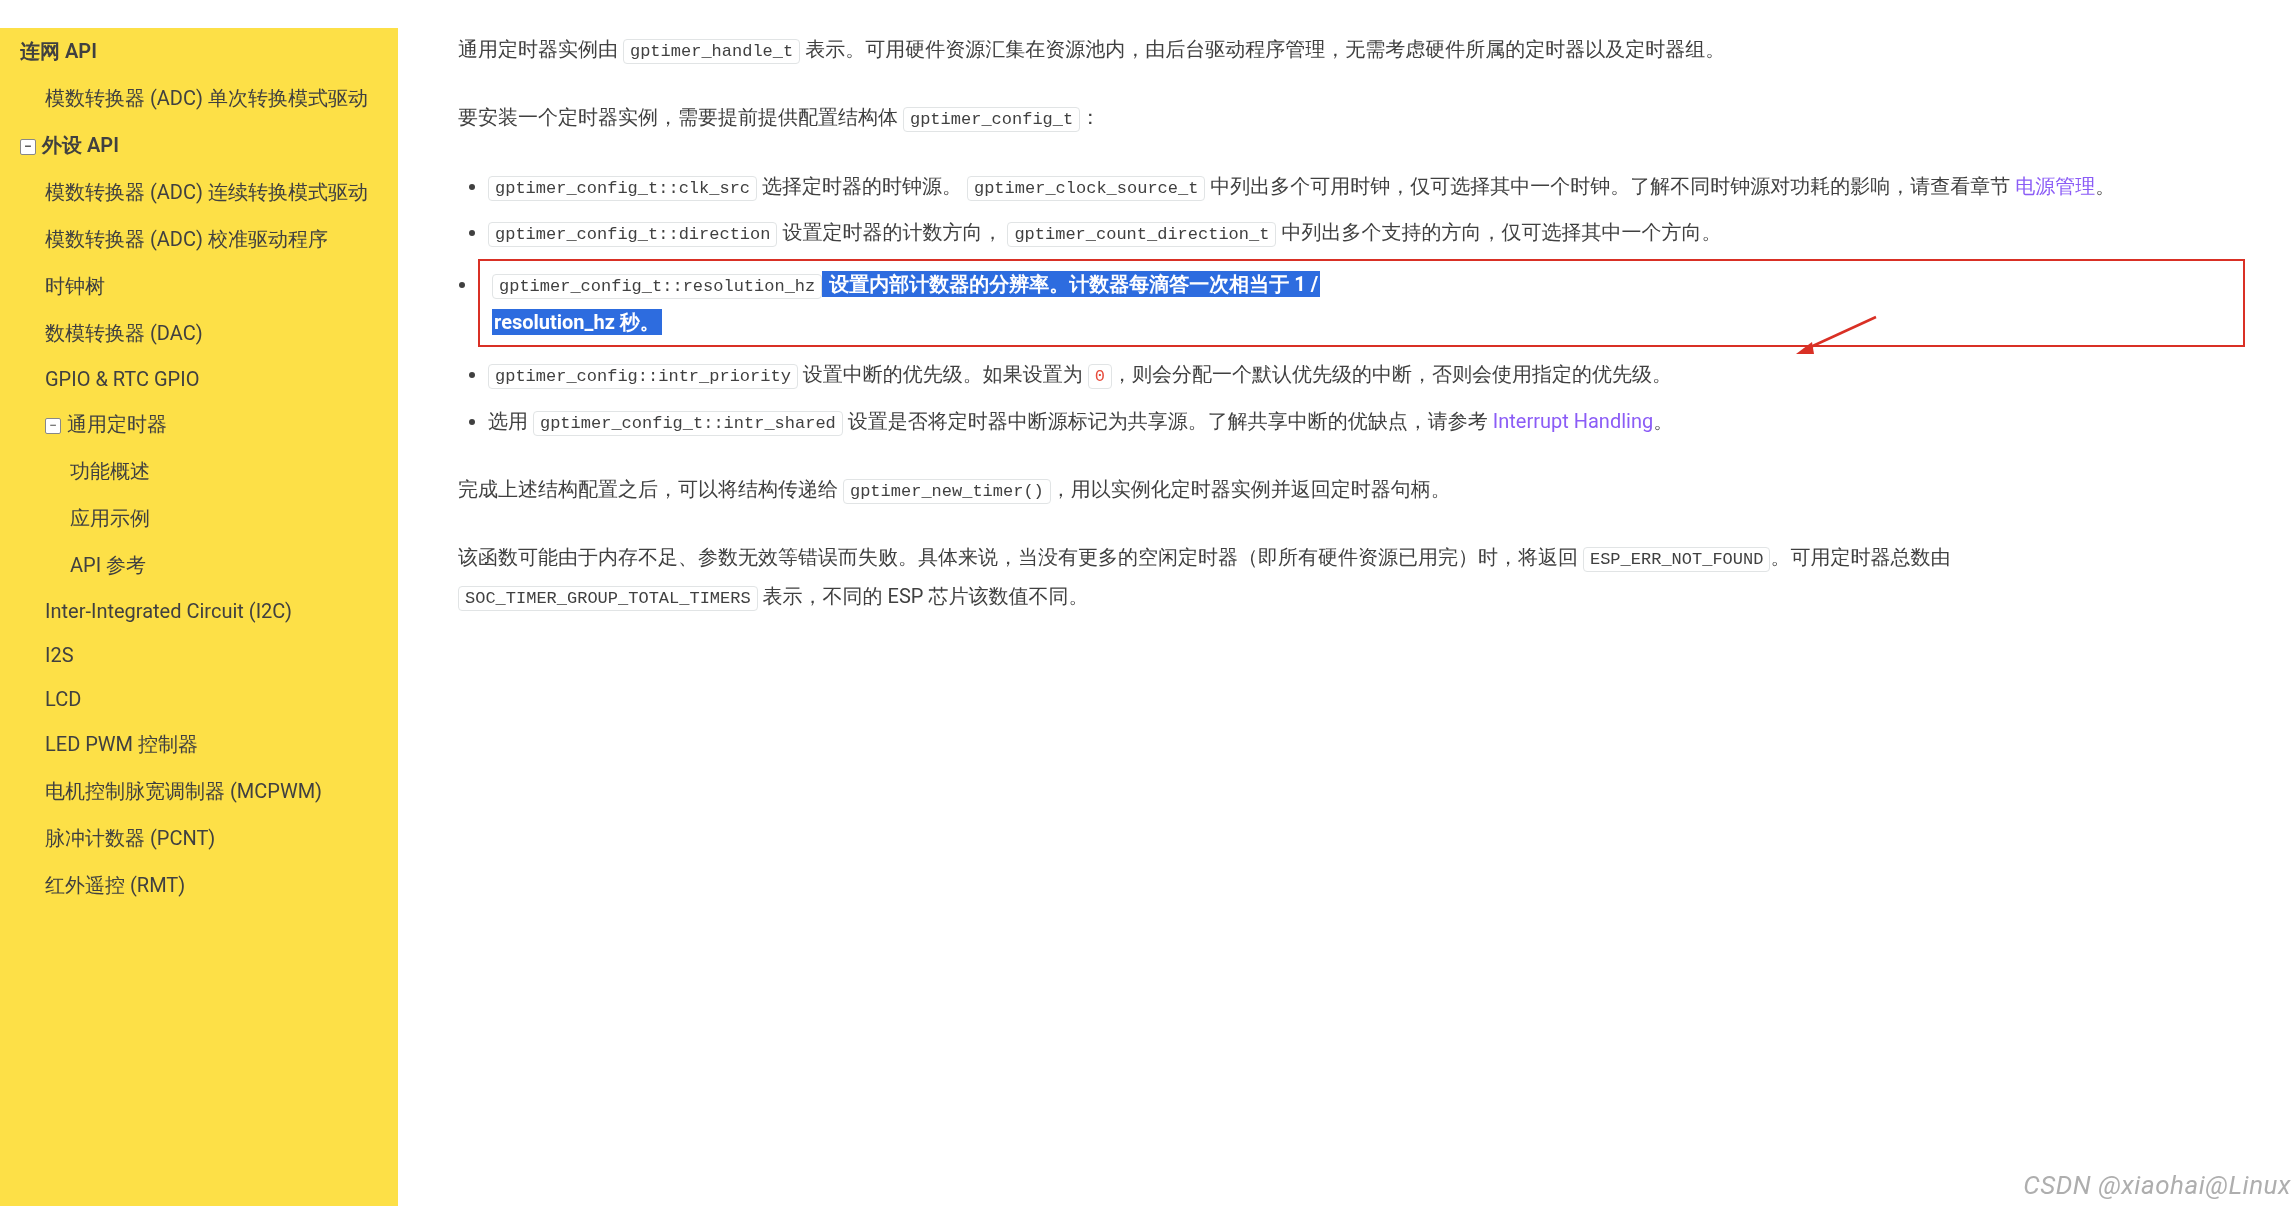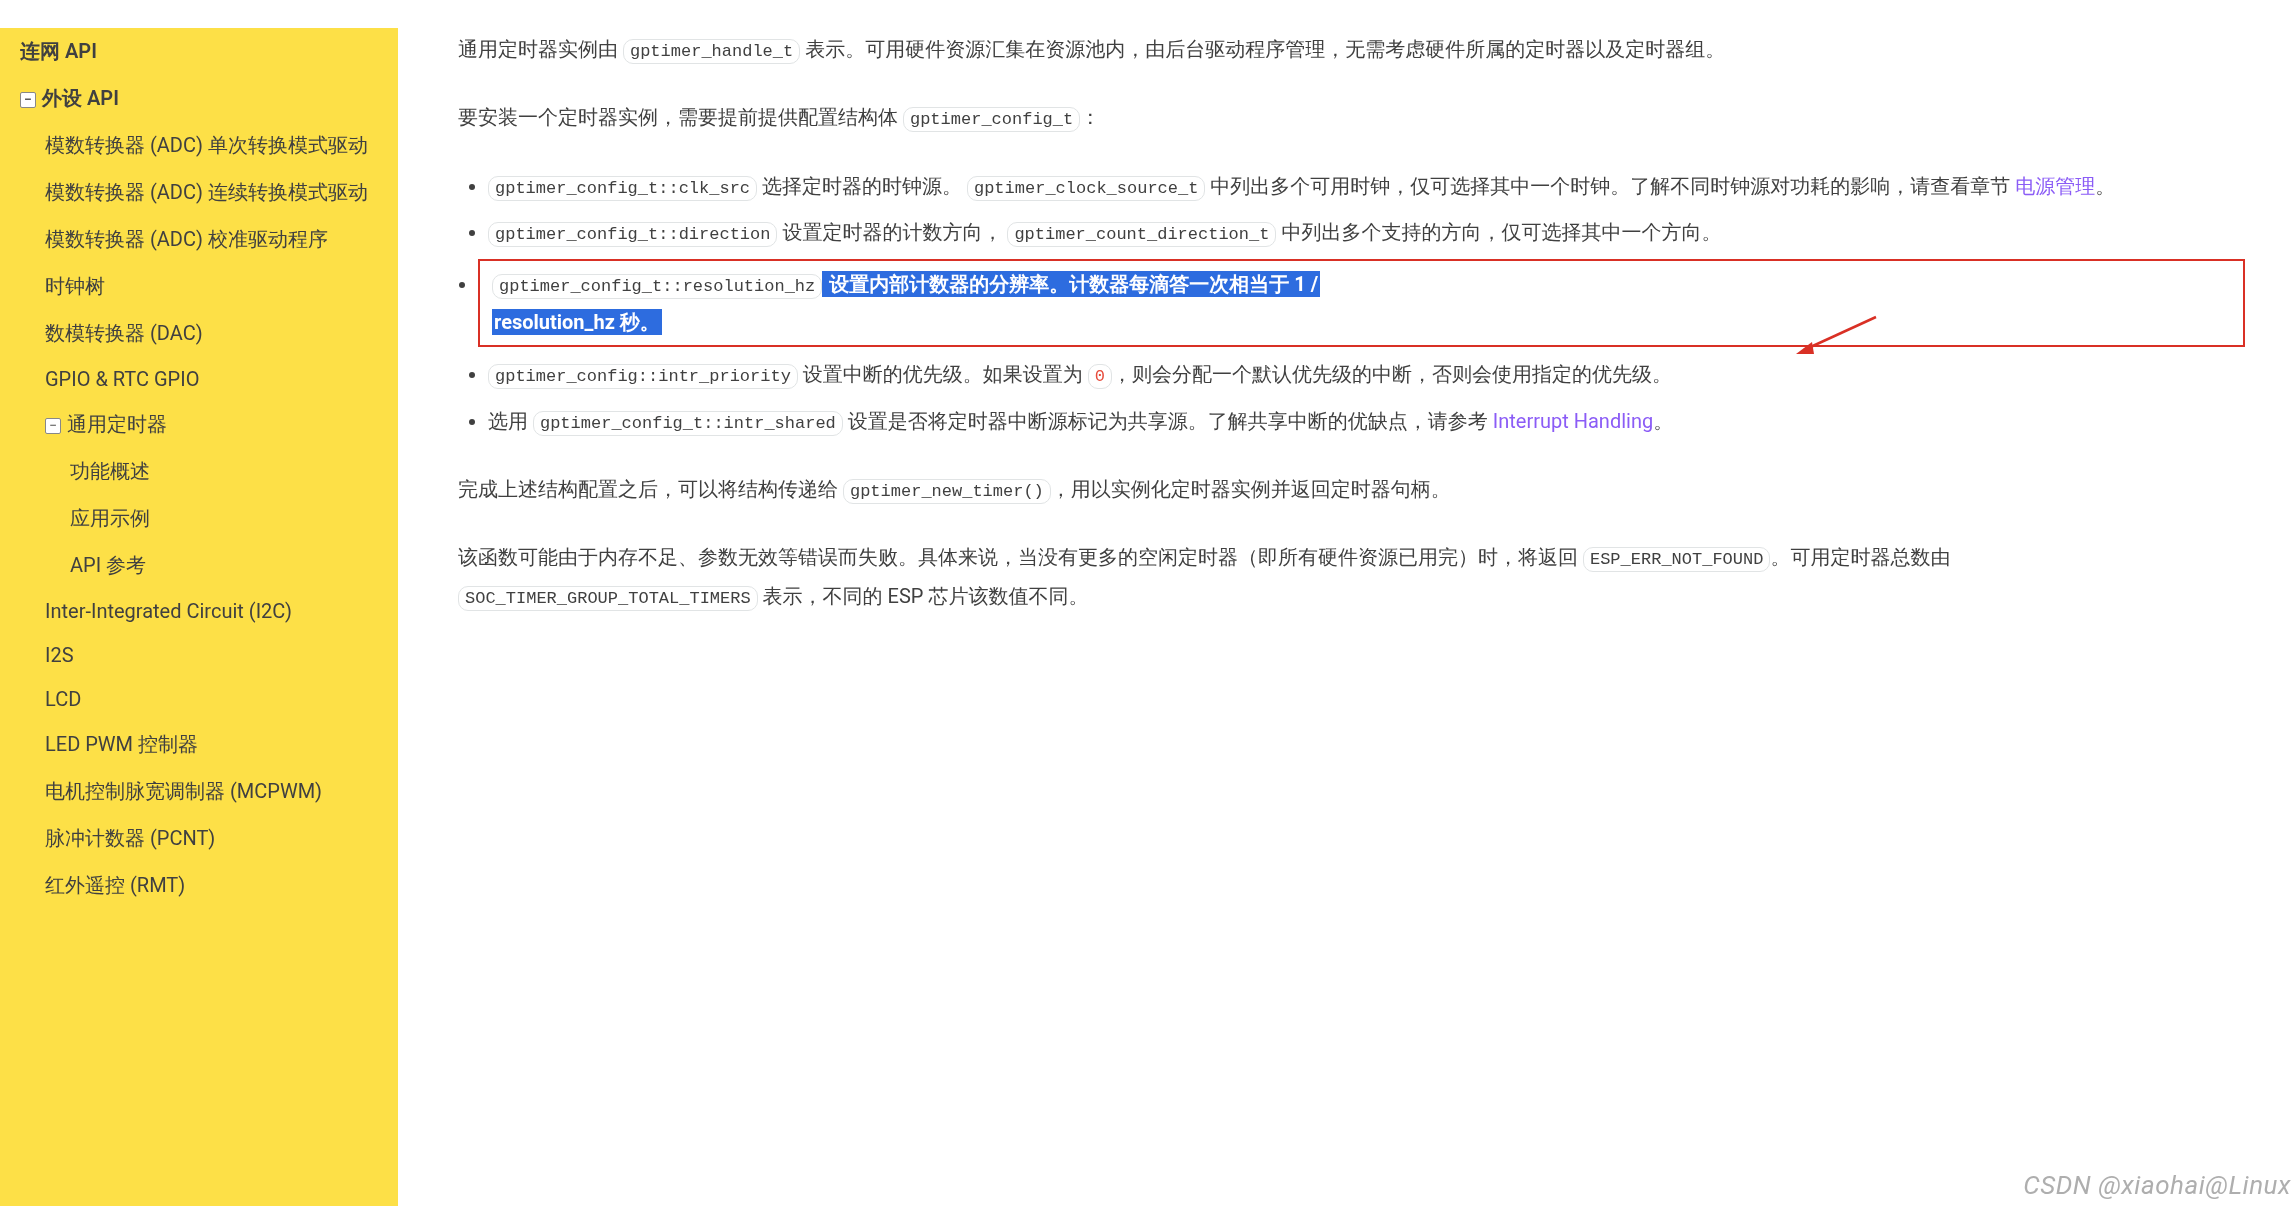--- a/index.html
+++ b/index.html
@@ -15,40 +15,40 @@
 .nav-item.lvl2 { padding-left: 70px; }
 .nav-item.current { font-weight: 400; }
 .nav-item.current.parent { padding-left: 45px; }
 .expander { display: inline-block; width: 16px; height: 16px; border: 1px solid #888; text-align: center; line-height: 12px; font-size: 14px; margin-right: 6px; vertical-align: middle; background: #fff; color: #555; border-radius: 2px; }
 
 .content { flex: 1; padding: 30px 60px; line-height: 1.9; position: relative; }
 .content p { margin-bottom: 30px; }
 .content ul { margin: 0 0 30px 30px; }
 .content li { margin-bottom: 8px; }
 
-code { font-family: "SFMono-Regular", Consolas, "Liberation Mono", Menlo, monospace; font-size: 17px; background: #fff; border: 1px solid #e1e4e5; padding: 2px 6px; color: #404040; border-radius: 10px; white-space: nowrap; }
+code { font-family: "SFMono-Regular", Consolas, "Liberation Mono", Menlo, monospace; font-size: 17px; background: #fff; border: 1px solid #e1e4e5; padding: 2px 6px; color: #404040; border-radius: 4px; white-space: nowrap; }
 code.red { color: #e74c3c; }
 
 .doc-link { color: #8b5cf6; text-decoration: none; }
 
 .highlight-red-box { border: 2px solid #d93025; padding: 4px 12px; margin: 2px -10px; }
 .sel-highlight { background: #2d6cdf; color: #fff; padding: 1px 2px; font-weight: 700; }
 .arrow-svg { position: absolute; top: 0; left: 0; }
 
 .watermark { position: absolute; bottom: 6px; right: 4px; color: rgba(120,120,120,0.6); font-size: 26px; font-style: italic; letter-spacing: 0.5px; }
 </style>
 </head>
 <body>
 
 <div class="container">
   <nav class="sidebar">
     <ul>
       <li class="nav-item top"><span>连网 API</span></li>
+      <li class="nav-item lvl1"><span>模数转换器 (ADC) 单次转换模式驱动</span></li>
       <li class="nav-item top"><span class="expander">−</span><span>外设 API</span></li>
-      <li class="nav-item lvl1"><span>模数转换器 (ADC) 单次转换模式驱动</span></li>
       <li class="nav-item lvl1"><span>模数转换器 (ADC) 连续转换模式驱动</span></li>
       <li class="nav-item lvl1"><span>模数转换器 (ADC) 校准驱动程序</span></li>
       <li class="nav-item lvl1"><span>时钟树</span></li>
       <li class="nav-item lvl1"><span>数模转换器 (DAC)</span></li>
       <li class="nav-item lvl1"><span>GPIO &amp; RTC GPIO</span></li>
       <li class="nav-item lvl1 current parent"><span class="expander">−</span><span>通用定时器</span></li>
       <li class="nav-item lvl2"><span>功能概述</span></li>
       <li class="nav-item lvl2"><span>应用示例</span></li>
       <li class="nav-item lvl2"><span>API 参考</span></li>
       <li class="nav-item lvl1"><span>Inter-Integrated Circuit (I2C)</span></li>

